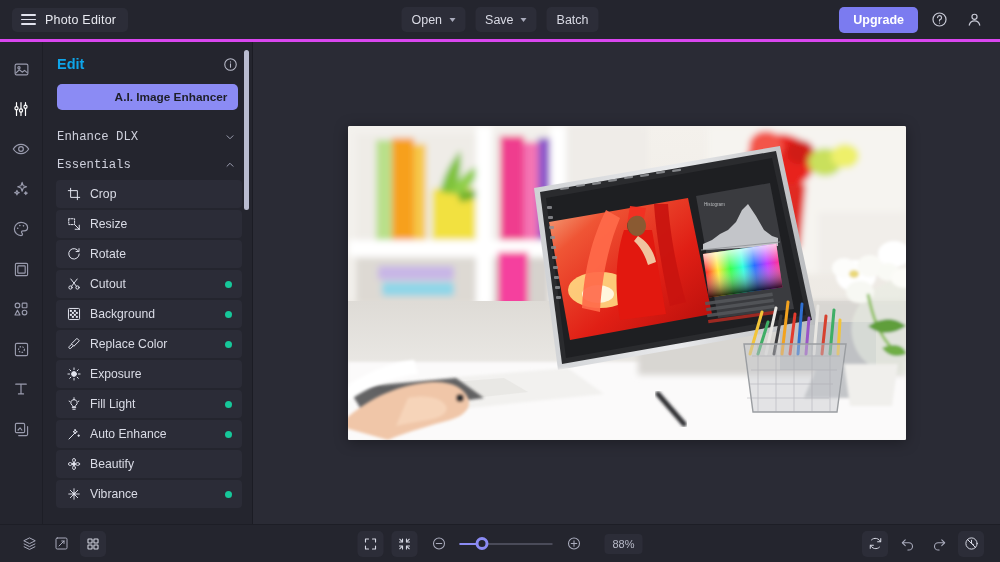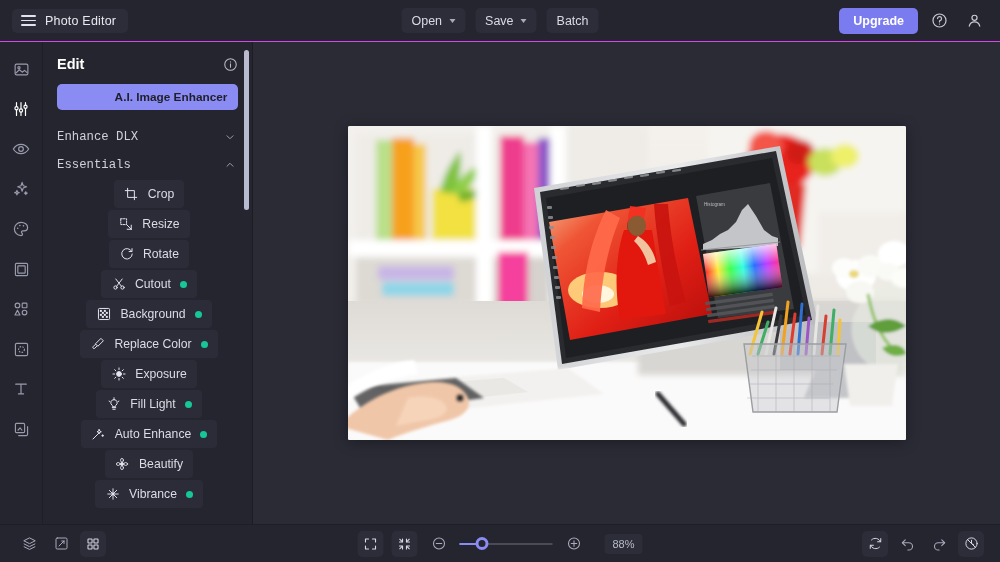--- a/index.html
+++ b/index.html
@@ -9,21 +9,21 @@
     font-family: "Liberation Sans", sans-serif;
     overflow: hidden;
     color: #d6d8e2;
   }
   .app { width: 1000px; height: 562px; display: flex; flex-direction: column; background: #24252e; }
 
   
   .topbar {
     height: 42px; min-height: 42px; background: #24252e;
     display: flex; align-items: center; position: relative;
-    border-bottom: 1px solid #d946ef;
+    border-bottom: 3px solid #d946ef;
   }
   .brand {
     display: flex; align-items: center; gap: 9px;
     background: #2c2d38; border-radius: 5px;
     padding: 5px 12px 5px 9px; margin-left: 12px; cursor: pointer;
   }
   .brand-label { font-size: 12.5px; color: #e8e9f0; letter-spacing: .2px; }
   .hamburger { width: 15px; height: 11px; display: flex; flex-direction: column; justify-content: space-between; }
   .hamburger i { display: block; height: 1.6px; background: #e2e3ee; border-radius: 1px; }
 
@@ -70,40 +70,40 @@
   
   .panel {
     width: 210px; min-width: 210px; background: #24252e;
     display: flex; flex-direction: column; position: relative;
     border-right: 1px solid #1b1c24;
   }
   .panel-head {
     display: flex; align-items: center; justify-content: space-between;
     padding: 14px 14px 10px 14px;
   }
-  .panel-title { font-size: 14.5px; font-weight: 700; color: #ffffff; }
+  .panel-title { font-size: 14.5px; font-weight: 700; color: #0ea5e9; }
   .info-icon { color: #b9bbc9; display: flex; cursor: pointer; }
 
   .ai-btn {
     margin: 2px 14px 14px 14px; height: 26px; border-radius: 5px;
     background: #8b8bf4; color: #1e1f28; border: none;
     font-size: 11.8px; font-weight: 600; cursor: pointer;
     display: flex; align-items: center; justify-content: center; padding-left: 47px;
   }
 
   .panel-scroll { flex: 1; overflow: hidden; position: relative; padding-right: 10px; }
 
   .section-head {
     display: flex; align-items: center; justify-content: space-between;
     padding: 6px 6px 6px 14px; margin: 0 0 2px 0; cursor: pointer; font-family: Liberation Mono, monospace;
   }
   .section-head span.lbl { font-size: 12.3px; color: #cfd1dd; }
   .chev { color: #9b9db0; display: flex; }
 
-  .items { display: flex; flex-direction: column; gap: 2px; padding: 0 0 0 13px; align-items: center; }
+  .items { display: flex; flex-direction: column; gap: 2px; padding: 0 0 0 13px; }
   .item {
     height: 28px; background: #2b2c37; border-radius: 4px;
     display: flex; align-items: center; gap: 9px; padding: 0 10px;
     font-size: 12.2px; color: #dadce6; cursor: pointer; position: relative;
   }
   .item .ic { width: 15px; height: 15px; display: flex; align-items: center; justify-content: center; color: #e3e5ef; flex: none; }
   .item .nm { flex: 1; }
   .dot { width: 7px; height: 7px; border-radius: 50%; background: #16c79a; flex: none; }
 
   .scrollbar {

